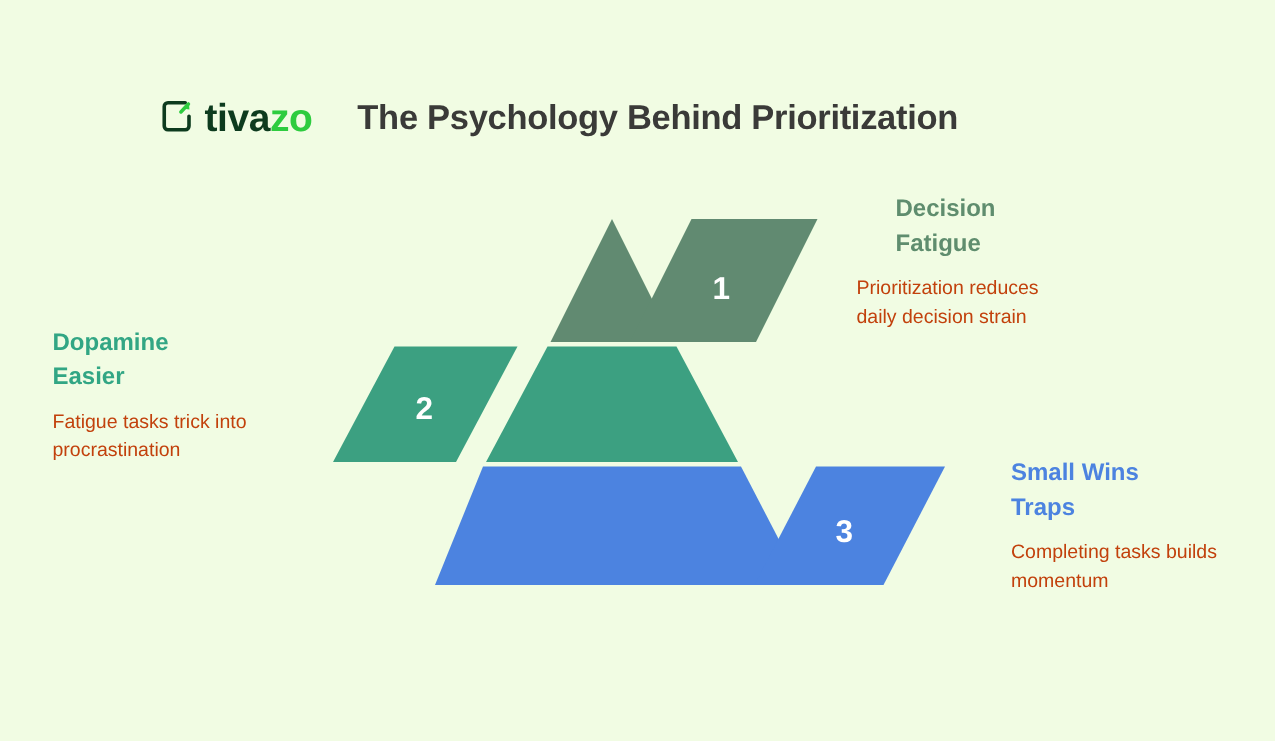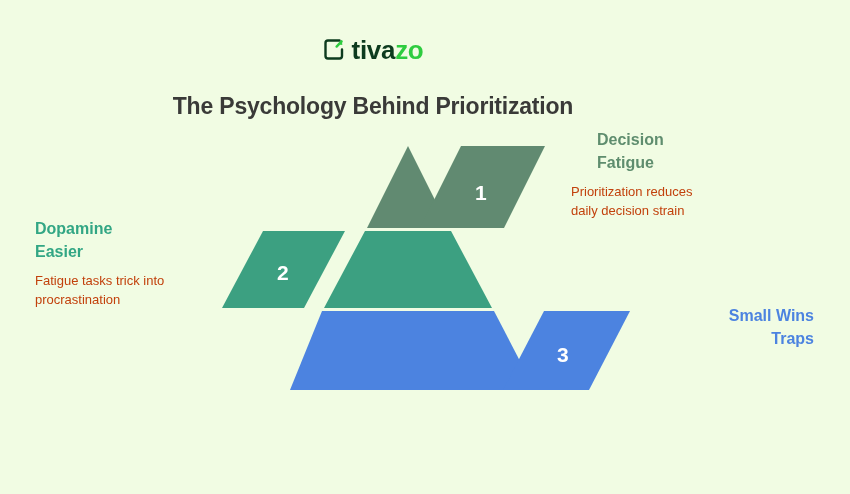--- a/index.html
+++ b/index.html
@@ -22,21 +22,20 @@
   #header {
     position: absolute;
     left: 0;
     top: 55px;
     width: 746px;
     height: 46px;
     display: flex;
     align-items: center;
     justify-content: center;
     gap: 30px;
-    flex-direction: column;
   }
   #logo {
     display: flex;
     align-items: center;
     gap: 7px;
   }
   #logo-mark {
     width: 22px;
     height: 24px;
     display: block;
@@ -108,24 +107,24 @@
 
   #callout-dopamine-traps {
     left: 35px;
     top: 217px;
     width: 150px;
     text-align: left;
   }
   #callout-dopamine-traps .callout-title { color: #32a684; }
 
   #callout-small-wins {
-    left: 654px;
+    left: 674px;
     top: 304px;
     width: 160px;
-    text-align: right;
+    text-align: left;
   }
   #callout-small-wins .callout-title { color: #4c83e0; }
 </style>
 </head>
 <body>
 
 <div id="canvas">
 
   <div id="header">
     <div id="logo">
@@ -163,15 +162,16 @@
     <p class="callout-body">Prioritization reduces daily decision strain</p>
   </div>
 
   <div class="callout" id="callout-dopamine-traps">
     <p class="callout-title"><span>Dopamine</span><br><span>Easier</span></p>
     <p class="callout-body">Fatigue tasks trick into procrastination</p>
   </div>
 
   <div class="callout" id="callout-small-wins">
     <p class="callout-title"><span>Small Wins</span><br><span>Traps</span></p>
+    <p class="callout-body">Completing tasks builds momentum</p>
   </div>
 
 </div>
 
 </body></html>

